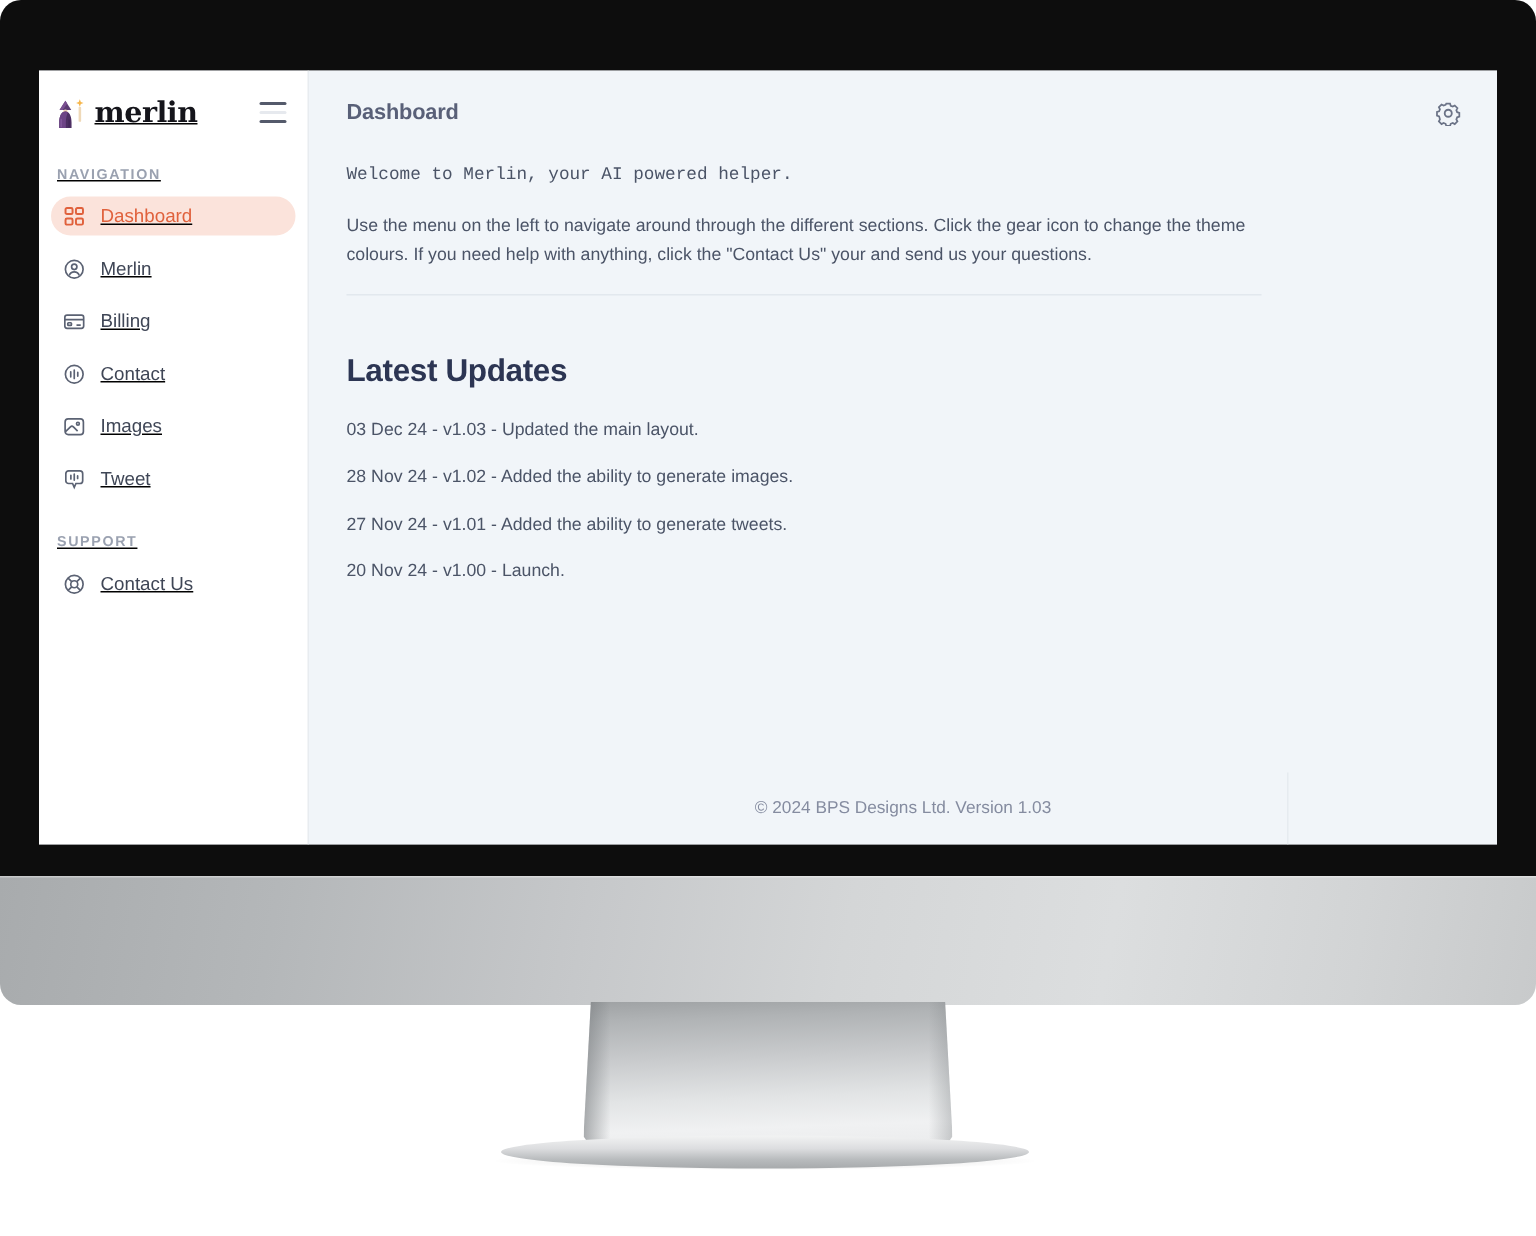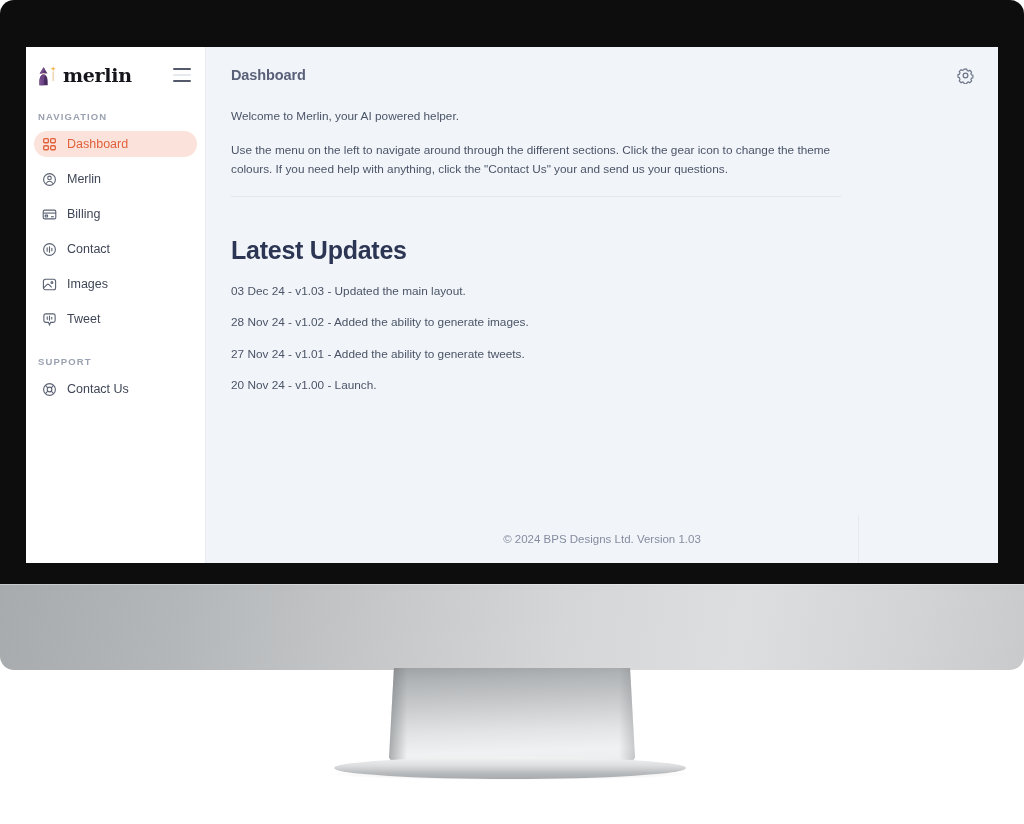--- a/index.html
+++ b/index.html
@@ -118,20 +118,21 @@
 
   
   .sidebar {
     width: 179px;
     flex: 0 0 179px;
     background: #ffffff;
     border-right: 1px solid #e8ecf0;
     display: flex;
     flex-direction: column;
     padding: 0;
+    text-decoration: underline;
   }
 
   .brand-row {
     height: 56px;
     display: flex;
     align-items: center;
     justify-content: space-between;
     padding: 0 14px 0 12px;
     box-sizing: border-box;
   }
@@ -250,31 +251,31 @@
     overflow: hidden;
   }
 
   .intro-p {
     font-size: 11.8px;
     line-height: 1.55;
     color: #4b5467;
     margin: 0 0 14px 0;
     max-width: 608px;
   }
-  .intro-p.first { margin-bottom: 16px; }
+  .intro-p.first { margin-bottom: 16px; font-family: Liberation Mono, monospace; }
 
   .divider {
     height: 1px;
     background: #e2e8ee;
     margin: 18px 0 0 0;
     width: 610px;
   }
 
   .section-title {
-    font-size: 25px;
+    font-size: 21px;
     font-weight: 700;
     color: #2c3553;
     margin: 39px 0 19px 0;
     letter-spacing: -0.25px;
   }
 
   .update-line {
     font-size: 11.8px;
     color: #4b5467;
     margin: 0 0 16px 0;

